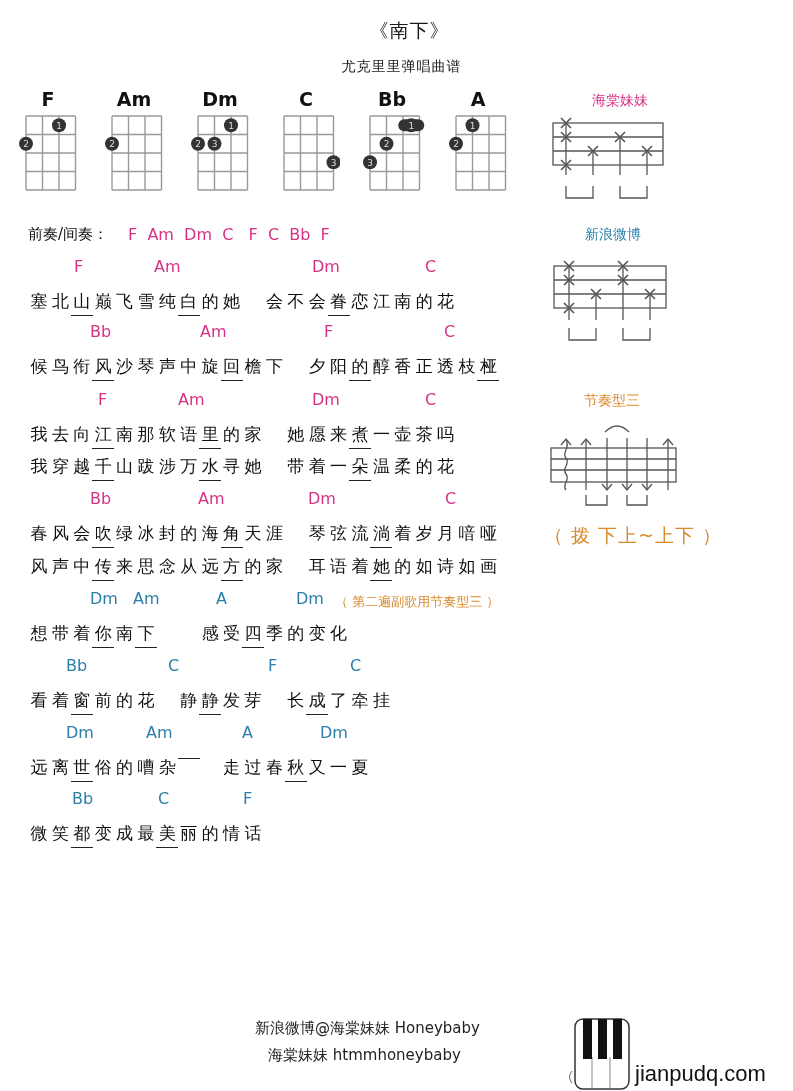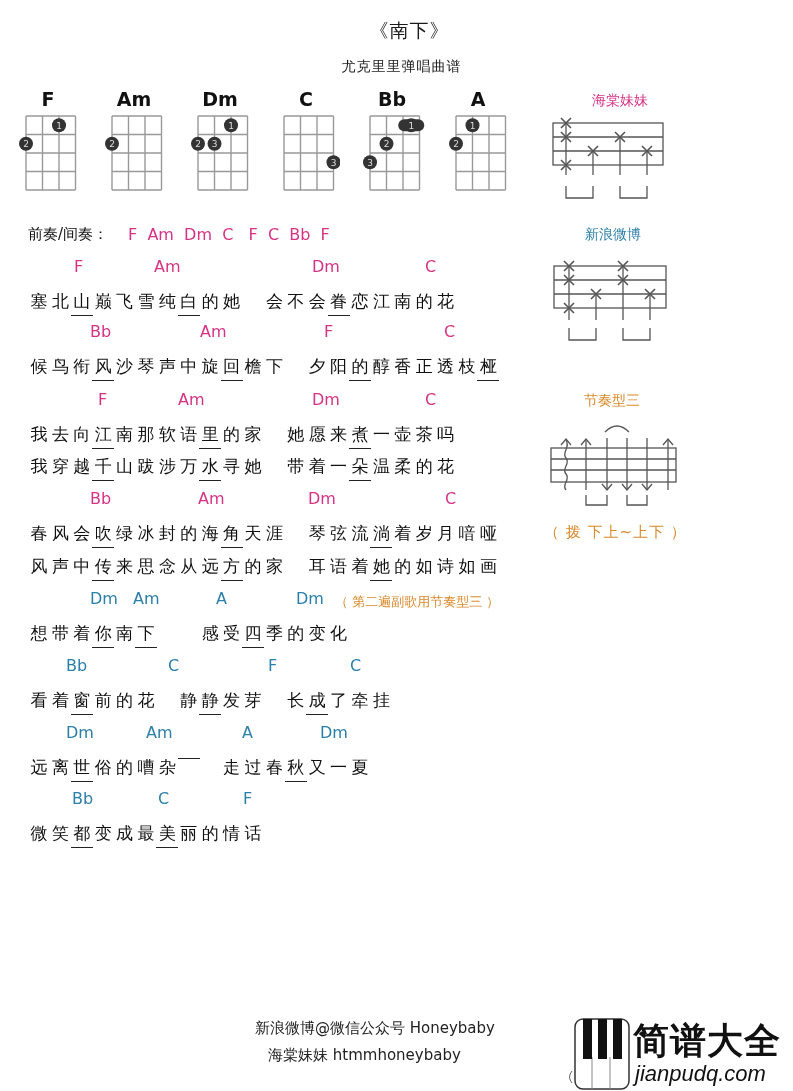--- a/index.html
+++ b/index.html
@@ -21,21 +21,21 @@
   .orange { color: #d98a2b; }
 
   .lyric-line { position: absolute; left: 28px; height: 24px; }
   .ch { position: absolute; top: 0; width: 22px; text-align: center; font-size: 17px; color: #111; }
   .ul { border-bottom: 1.5px solid #222; padding-bottom: 2px; }
 
   .footer1 { left: 255px; top: 1019px; font-size: 15px; color: #222; }
   .footer2 { left: 268px; top: 1046px; font-size: 15px; color: #222; }
   .logo { left: 565px; top: 1017px; width: 228px; height: 74px; }
   .logo-text { position: absolute; left: 68px; top: 0; font-size: 36px; font-weight: bold; color: #111; letter-spacing: 1px; }
-  .logo-url { position: absolute; left: 70px; top: 44px; font-size: 22px; color: #111; font-family: "Liberation Sans", sans-serif; font-style: italic; }
+  .logo-url { position: absolute; left: 70px; top: 44px; font-size: 22px; color: #111; font-family: "Liberation Sans", sans-serif; }
 </style>
 </head>
 <body>
 
 <div class="abs title">《南下》</div>
 <div class="abs subtitle">尤克里里弹唱曲谱</div>
 
 <div id="chords">
     <div class="abs chord-box" style="left: 18px; top: 88px;">
       <div class="chord-name">F</div>
@@ -217,21 +217,21 @@
 
     <line x1="123" y1="72" x2="123" y2="21"></line>
     <path d="M118 27 l5 -6 l5 6"></path>
 
     <path d="M60 14 Q72 2 84 14"></path>
 
     <path d="M41 77 V87 H62 V77"></path>
     <path d="M82 77 V87 H102 V77"></path>
   </g>
 </svg>
-<div class="abs" style="left:544px; top:523px; font-size:15px; color:#d98a2b; letter-spacing:1px;">（ 拨  下上~上下 ）</div>
+<div class="abs" style="left:544px; top:523px; font-size:19px; color:#d98a2b; letter-spacing:1px;">（ 拨  下上~上下 ）</div>
 
 <div class="abs" style="left:28px; top:225px; font-size:15px; color:#111;">前奏/间奏：</div>
 <div class="abs chord pink" style="left:128px; top:225px; white-space:pre; font-size:16px;">F  Am  Dm  C   F  C  Bb  F</div>
 
 <div id="song">
     <div class="abs chord pink" style="left: 74px; top: 257px;">F</div>
     <div class="abs chord pink" style="left: 154px; top: 257px;">Am</div>
     <div class="abs chord pink" style="left: 312px; top: 257px;">Dm</div>
     <div class="abs chord pink" style="left: 425px; top: 257px;">C</div>
     <div class="lyric-line" style="top: 290px;">
@@ -463,27 +463,26 @@
       <span class="ch ul" style="left: 128.4px;">美</span>
       <span class="ch" style="left: 149.8px;">丽</span>
       <span class="ch" style="left: 171.2px;">的</span>
       <span class="ch" style="left: 192.6px;">情</span>
       <span class="ch" style="left: 214px;">话</span>
     </div>
   </div>
 
 <div class="abs orange" style="left:335px; top:593px; font-size:13px;">（ 第二遍副歌用节奏型三 ）</div>
 
-<div class="abs footer1">新浪微博@微信公众号 Honeybaby</div>
+<div class="abs footer1">新浪微博@海棠妹妹 Honeybaby</div>
 <div class="abs footer2">海棠妹妹 htmmhoneybaby</div>
 <div class="abs logo">
   <svg width="68" height="74" style="position:absolute; left:0; top:0;">
     <rect x="10" y="2" width="54" height="70" rx="8" fill="#fff" stroke="#333" stroke-width="1.5"></rect>
     <line x1="27" y1="40" x2="27" y2="72" stroke="#888" stroke-width="1"></line>
     <line x1="45" y1="40" x2="45" y2="72" stroke="#888" stroke-width="1"></line>
     <rect x="18" y="2" width="9" height="40" fill="#111"></rect>
     <rect x="33" y="2" width="9" height="40" fill="#111"></rect>
     <rect x="48" y="2" width="9" height="40" fill="#111"></rect>
     <path d="M7 54 Q2 60 7 66" stroke="#666" fill="none"></path>
   </svg>
-  <div class="logo-text">简谱大全</div>
   <div class="logo-url">jianpudq.com</div>
 </div>
 
 </body></html>

